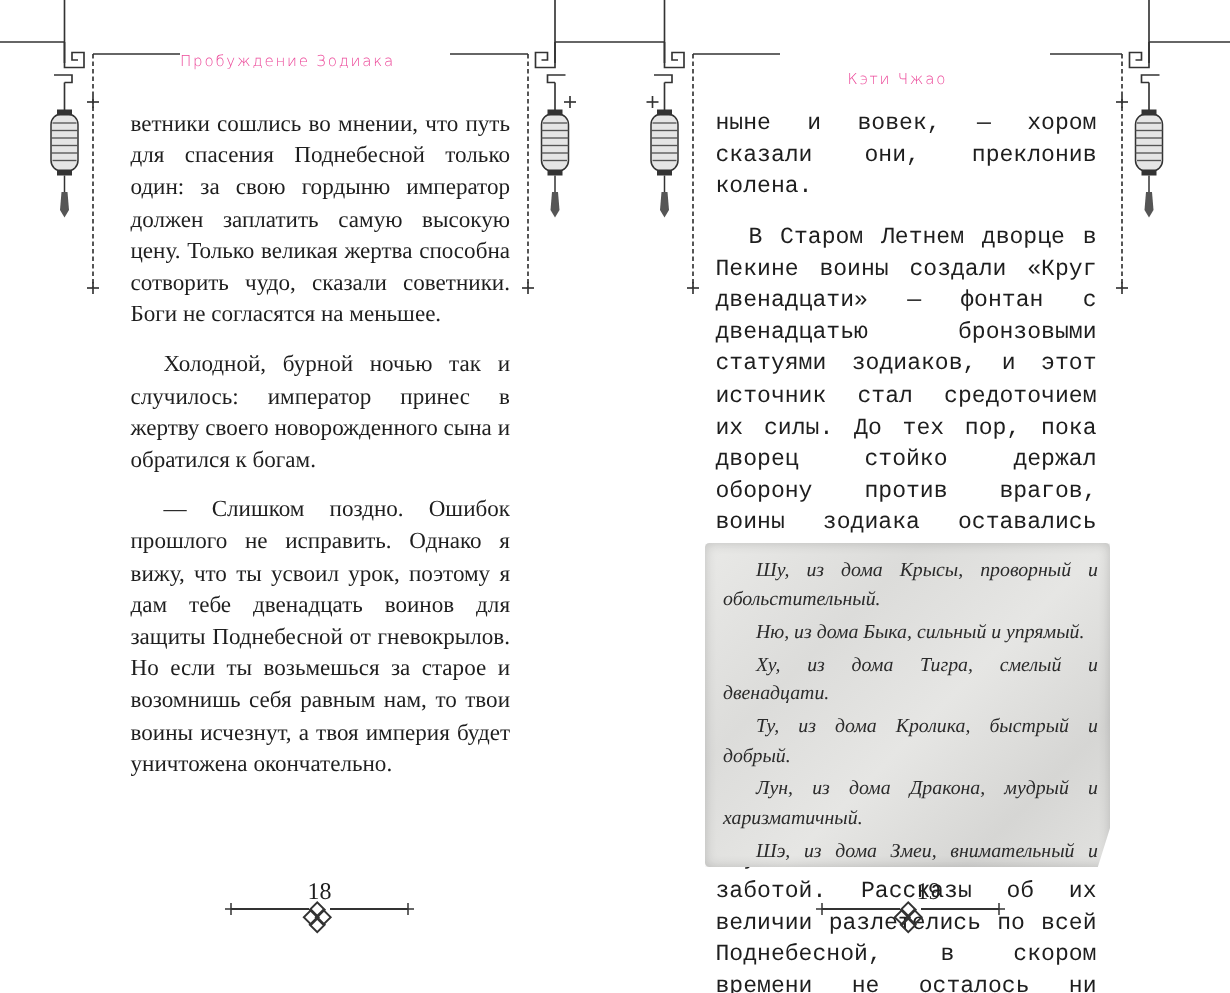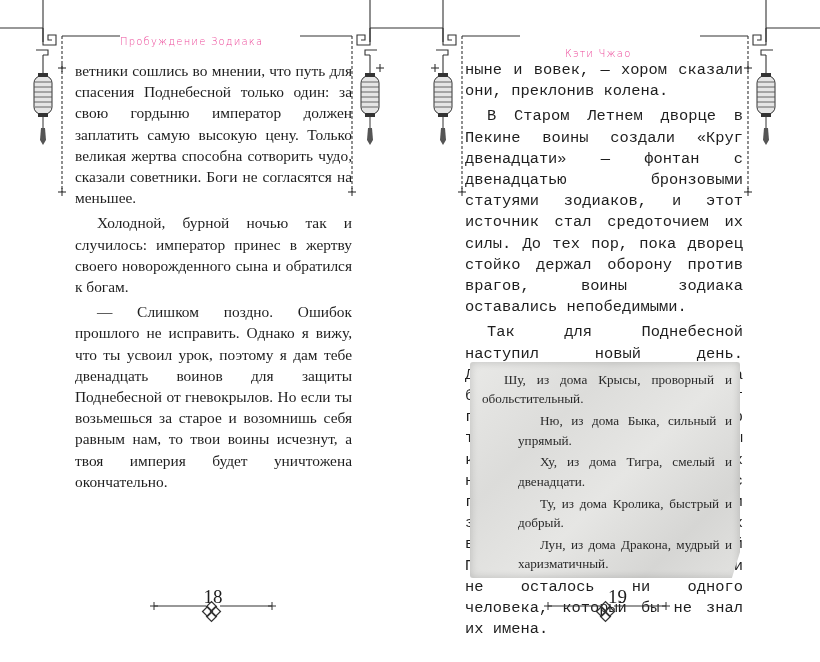--- a/index.html
+++ b/index.html
@@ -10,33 +10,33 @@
   .page.left { left:0; width:410px; }
   .page.right { left:410px; width:410px; }
   .frame { position:absolute; left:0; top:0; width:410px; height:662px; pointer-events:none; }
   .running-head { position:absolute; top:36px; font-family:"DejaVu Sans", sans-serif; font-size:10px;
                   letter-spacing:1.2px; color:#ec4899; font-weight:300; white-space:nowrap; }
   .page.left .running-head { left:120px; }
   .page.right .running-head { left:155px;margin-top:12px; }
   .body-text { position:absolute; top:60px; font-size:15.4px; line-height:21.2px; text-align:justify; }
   .page.left .body-text { left:75px; width:277px; }
   .page.right .body-text { left:55px; width:278px;font-family:Liberation Mono, monospace; }
-  .body-text p { margin:0; text-indent:0; }
+  .body-text p { margin:12px; text-indent:0; }
   .body-text p.indent { text-indent:22px; }
   .body-text p + p { margin-top:4px; }
   .parchment { position:absolute; left:60px; top:362px; width:270px; height:216px;
                background:linear-gradient(135deg,#e9e9e7 0%,#dcdcda 30%,#e6e6e4 55%,#d6d6d4 80%,#e2e2e0 100%);
                border-radius:3px 3px 2px 3px;
                box-shadow: inset 0 0 8px rgba(0,0,0,0.18), 1px 1px 2px rgba(0,0,0,0.15);
                clip-path: polygon(0 0,100% 0,100% 88%,97% 100%,0 100%); }
   .parchment-text { position:absolute; left:12px; top:8px; width:250px; font-family:"Liberation Serif", serif;
-                    font-size:13.2px; line-height:19.4px; color:#2a2a2a; text-align:justify; }
+                    font-style:italic; font-size:13.2px; line-height:19.4px; color:#2a2a2a; text-align:justify; }
   .parchment-text p { margin:0; text-indent:22px; }
-  .parchment-text p + p { margin-top:2.4px;margin-left:36px; }
-  .folio { position:absolute; top:586px; font-size:19px; text-align:center; width:40px; }
+  .parchment-text p + p { margin-top:2.4px; }
+  .folio { position:absolute; top:586px; font-size:16px; text-align:center; width:40px; }
   .page.left .folio { left:193px; }
   .page.right .folio { left:177px;text-align:right; }
   .ornament { position:absolute; top:600px; width:130px; height:24px; }
   .page.left .ornament { left:148px; }
   .page.right .ornament { left:132px; }
 </style>
 </head>
 <body>
 
 <div class="spread">

